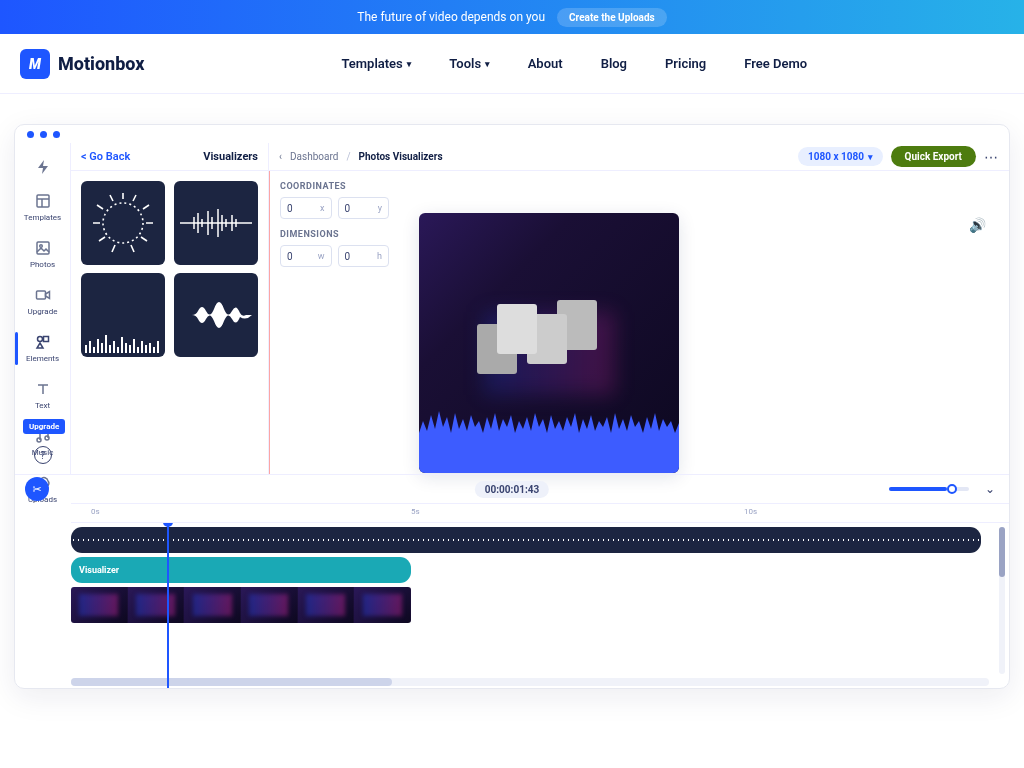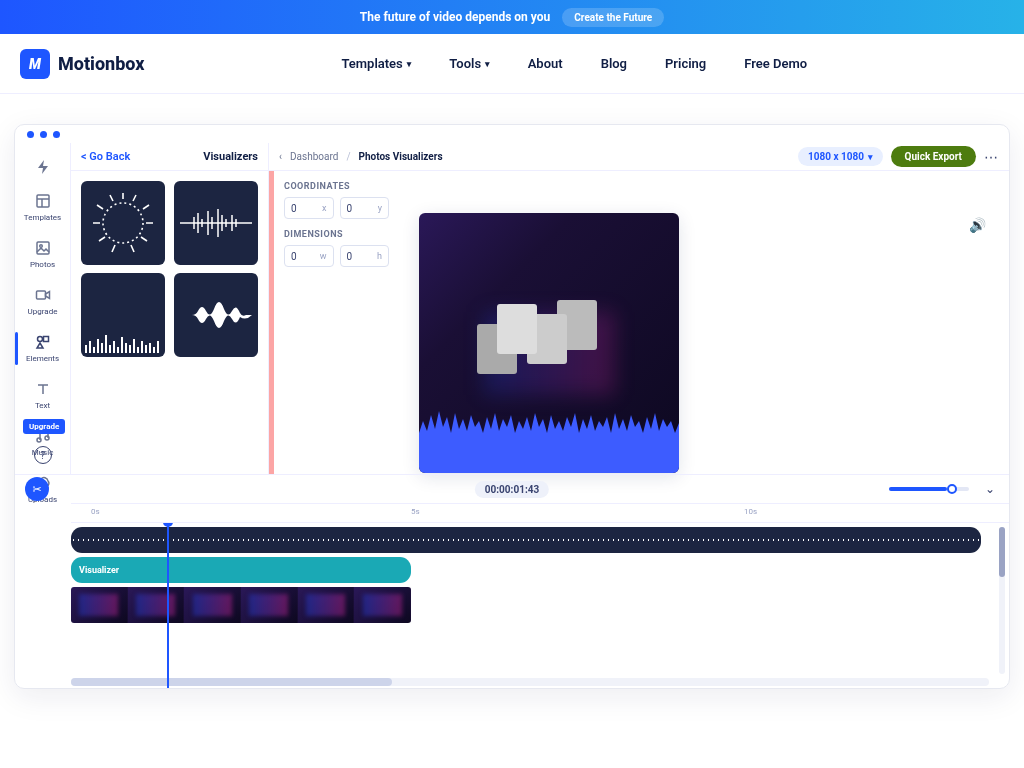--- a/index.html
+++ b/index.html
@@ -1,18 +1,18 @@
 <!DOCTYPE html>
 <html><head>
 <meta charset="utf-8">
 <style>
 * { margin:0; padding:0; box-sizing:border-box; font-family:-apple-system,BlinkMacSystemFont,'Segoe UI',Roboto,sans-serif; }
 body { background:#fff; width:1024px; height:768px; overflow:hidden; }
 .banner { background:linear-gradient(90deg,#1e56ff,#27b2e8); height:34px; display:flex; align-items:center; justify-content:center; gap:12px; }
-.banner-text { color:#fff; font-size:12px; font-weight:700; }
+.banner-text { color:#fff; font-size:12px; font-weight:400; }
 .banner-btn { background:rgba(255,255,255,.18); color:#fff; border:none; border-radius:12px; padding:4px 12px; font-size:10px; font-weight:700; cursor:pointer; }
 .navbar { height:60px; display:flex; align-items:center; padding:0 20px; border-bottom:1px solid #eef; }
 .logo { display:flex; align-items:center; gap:8px; }
 .logo-mark { width:30px; height:30px; background:#1e56ff; border-radius:6px; display:flex; align-items:center; justify-content:center; color:#fff; font-weight:900; font-style:italic; font-size:14px; }
 .logo-text { font-size:18px; font-weight:800; color:#101e44; }
 .nav-links { margin-left:auto; margin-right:auto; display:flex; gap:38px; }
 .nav-link { color:#101e44; font-weight:600; font-size:13px; cursor:pointer; display:flex; align-items:center; gap:4px; }
 .chev { font-size:9px; }
 .app-wrap { padding:30px 14px 0; }
 .app { border:1px solid #e6e8f0; border-radius:10px; overflow:hidden; height:565px; display:flex; flex-direction:column; box-shadow:0 8px 30px rgba(20,30,80,.08); }
@@ -41,21 +41,21 @@
 .res-pill { background:#e8efff; color:#1e56ff; font-size:10px; font-weight:700; padding:4px 10px; border-radius:12px; cursor:pointer; display:flex; align-items:center; gap:4px; }
 .export-btn { background:#4d7c0f; color:#fff; font-size:10px; font-weight:700; padding:5px 14px; border-radius:12px; cursor:pointer; border:none; }
 .more { font-size:14px; color:#3a4470; cursor:pointer; letter-spacing:1px; }
 .canvas-body { flex:1; display:flex; position:relative; }
 .preview { position:absolute; left:150px; top:42px; width:260px; height:260px; background:#fff; border-radius:6px; box-shadow:0 4px 18px rgba(20,30,80,.12); overflow:hidden; }
 .preview-img { position:absolute; inset:0; background:linear-gradient(135deg,#2a1858 0%,#1a0f35 30%,#0d0820 100%); }
 .preview-img::before { content:""; position:absolute; left:25%; top:38%; width:50%; height:32%; background:linear-gradient(90deg,#1d4bff33,#ff2db333); filter:blur(10px); }
 .preview-img::after { content:""; position:absolute; left:30%; top:35%; width:40px; height:50px; background:#ddd; border-radius:3px; box-shadow:30px 10px 0 #ccc, 60px -4px 0 #bbb, -20px 20px 0 #aaa; }
 .preview-wave { position:absolute; left:0; bottom:0; width:100%; height:70px; }
 .speaker { position:absolute; top:46px; right:22px; font-size:14px; color:#3a4470; }
-.props { width:130px; border-left:5px solid #fca5a5; padding:10px; font-size:9px; color:#6b7490; }
+.props { width:130px; border-left:1px solid #fca5a5; padding:10px; font-size:9px; color:#6b7490; }
 .props-label { font-weight:700; letter-spacing:.5px; margin-bottom:6px; }
 .prop-row { display:flex; gap:6px; margin-bottom:10px; }
 .prop-input { display:flex; align-items:center; border:1px solid #dce1f0; border-radius:4px; height:22px; padding:0 6px; width:52px; justify-content:space-between; }
 .prop-input input { border:none; width:24px; font-size:10px; color:#3a4470; outline:none; }
 .prop-input span { font-size:9px; color:#9aa3c4; }
 .timeline { height:214px; border-top:1px solid #eef; display:flex; flex-direction:column; position:relative; }
 .tl-head { height:28px; display:flex; align-items:center; position:relative; }
 .scissors { width:24px; height:24px; background:#1e56ff; border-radius:50%; display:flex; align-items:center; justify-content:center; color:#fff; font-size:11px; margin-left:10px; cursor:pointer; }
 .timecode { position:absolute; left:50%; transform:translateX(-50%); background:#eef1fa; color:#3a4470; font-size:10px; font-weight:700; padding:3px 10px; border-radius:10px; }
 .zoom { position:absolute; right:40px; width:80px; height:10px; display:flex; align-items:center; }
@@ -78,21 +78,21 @@
 .hscroll { position:absolute; bottom:2px; left:56px; right:20px; height:8px; background:#f0f2f9; border-radius:4px; }
 .hscroll-thumb { position:absolute; left:0; width:35%; height:8px; background:#cdd4ea; border-radius:4px; }
 .vscroll { position:absolute; right:4px; top:52px; bottom:14px; width:6px; background:#f0f2f9; border-radius:3px; }
 .vscroll-thumb { position:absolute; top:0; width:6px; height:50px; background:#9aa3c4; border-radius:3px; }
 </style>
 </head>
 <body>
 
 <div class="banner">
   <span class="banner-text">The future of video depends on you</span>
-  <button class="banner-btn">Create the Future</button>
+  <button class="banner-btn">Create the Uploads</button>
 </div>
 
 <div class="navbar">
   <div class="logo">
     <div class="logo-mark">M</div>
     <div class="logo-text">Motionbox</div>
   </div>
   <div class="nav-links">
     <div class="nav-link">
         <span>Templates</span>

